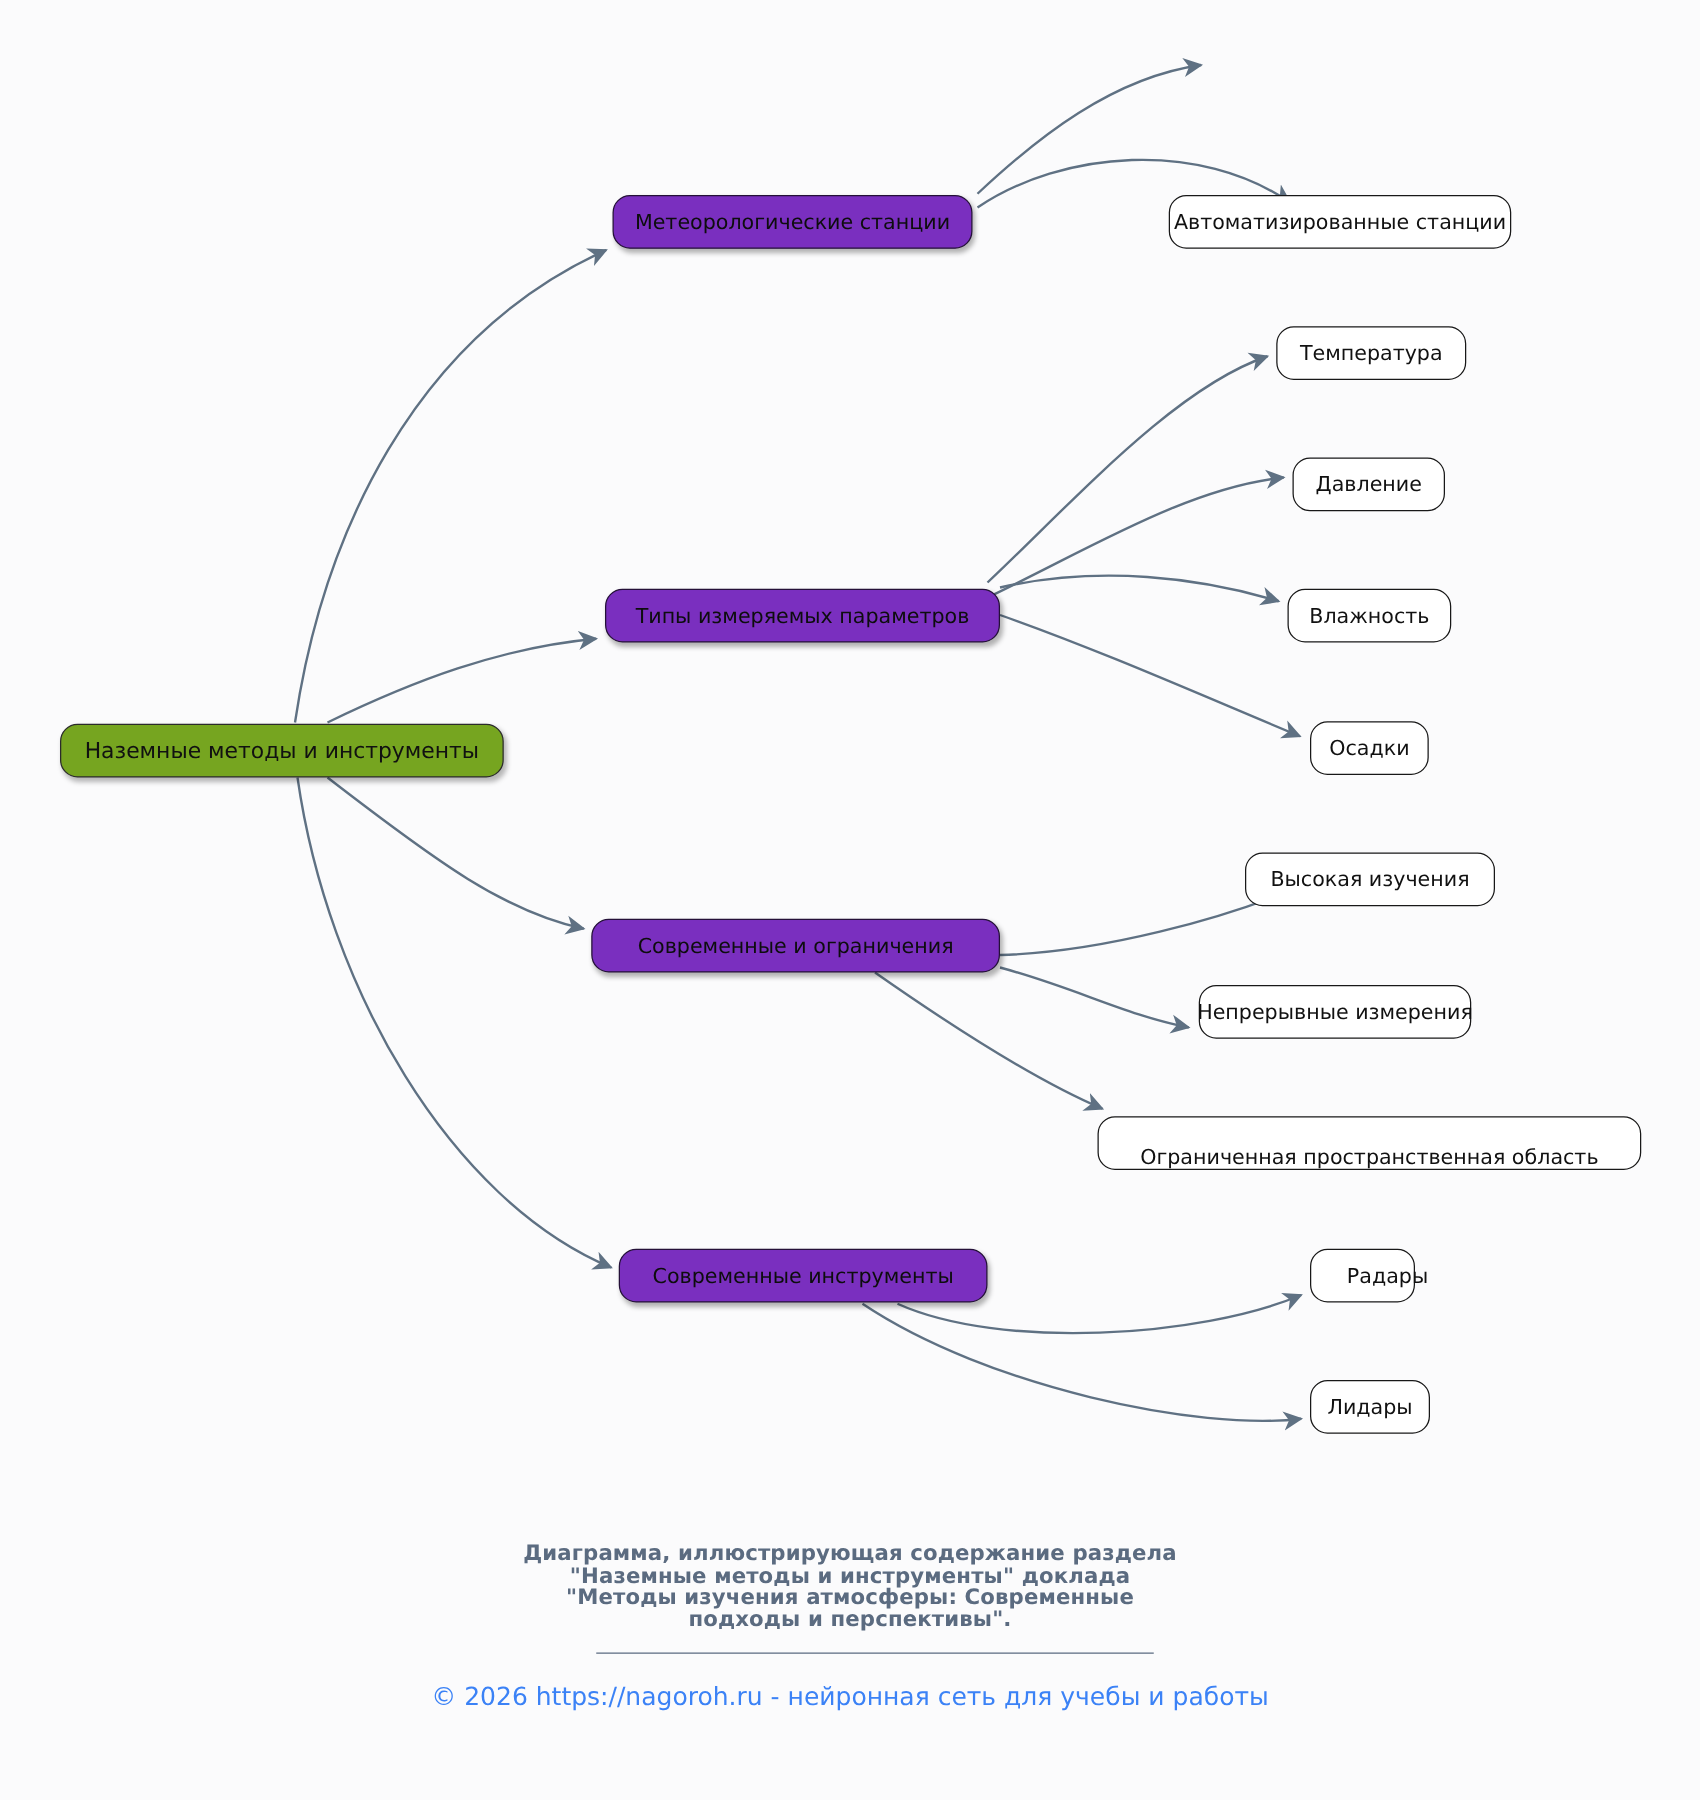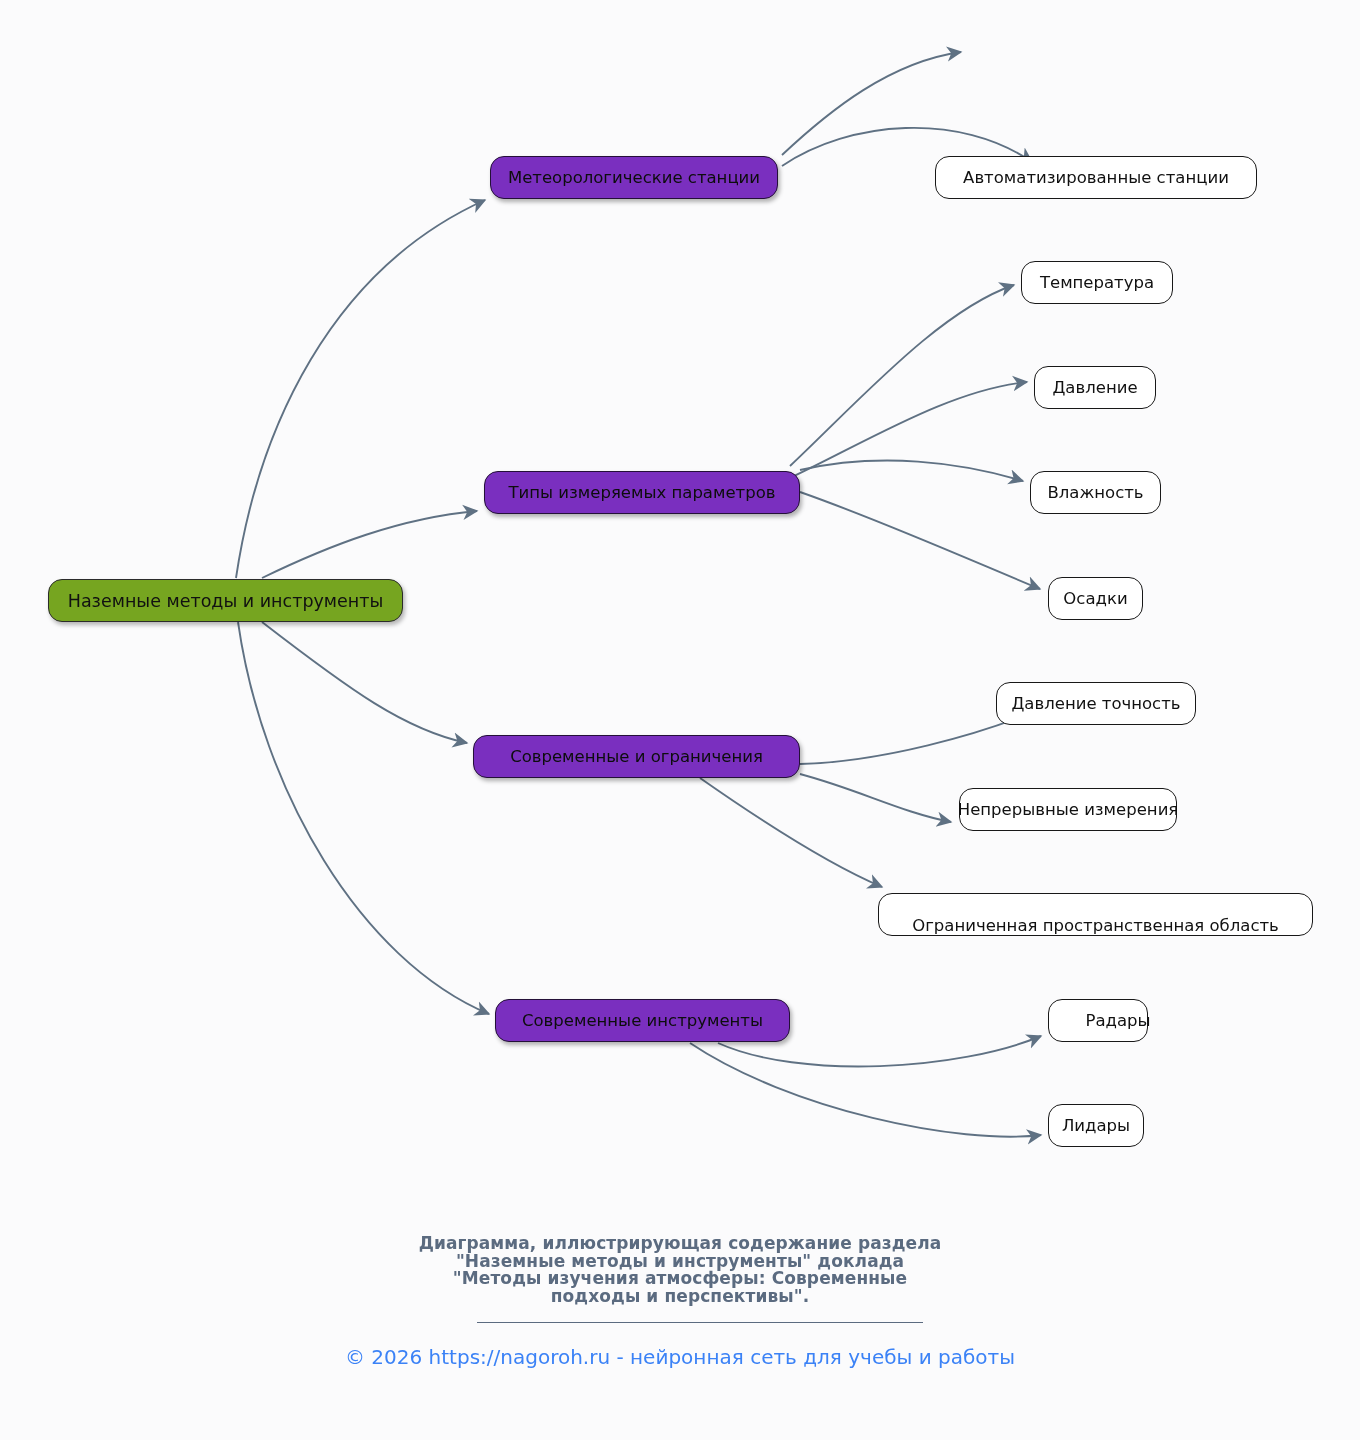--- a/index.html
+++ b/index.html
@@ -119,21 +119,21 @@
     </g>
   </svg>
 
   <div class="node node-root" style="left:48px; top:579px; width:355px; height:43px;">
     <span>Наземные методы и инструменты</span>
   </div>
 
   <div class="node node-branch" style="left:490px; top:156px; width:288px; height:43px;">
     <span>Метеорологические станции</span>
   </div>
-  <div class="node node-leaf" style="left:935px; top:156px; width:322px; height:43px;">
+  <div class="node node-leaf" style="left:935px; top:156px; width:274px; height:43px;">
     <span>Автоматизированные станции</span>
   </div>
 
   <div class="node node-branch" style="left:484px; top:471px; width:316px; height:43px;">
     <span>Типы измеряемых параметров</span>
   </div>
   <div class="node node-leaf" style="left:1021px; top:261px; width:152px; height:43px;">
     <span>Температура</span>
   </div>
   <div class="node node-leaf" style="left:1034px; top:366px; width:122px; height:43px;">
@@ -143,33 +143,33 @@
     <span>Влажность</span>
   </div>
   <div class="node node-leaf" style="left:1048px; top:577px; width:95px; height:43px;">
     <span>Осадки</span>
   </div>
 
   <div class="node node-branch" style="left:473px; top:735px; width:327px; height:43px;">
     <span>Современные и ограничения</span>
   </div>
   <div class="node node-leaf" style="left:996px; top:682px; width:200px; height:43px;">
-    <span>Давление точность</span>
+    <span>Высокая изучения</span>
   </div>
   <div class="node node-leaf" style="left:959px; top:788px; width:218px; height:43px;">
     <span>Непрерывные измерения</span>
   </div>
   <div class="node node-leaf" style="left:878px; top:893px; width:435px; height:43px;align-items:flex-end;">
     <span>Ограниченная пространственная область</span>
   </div>
 
   <div class="node node-branch" style="left:495px; top:999px; width:295px; height:43px;">
     <span>Современные инструменты</span>
   </div>
-  <div class="node node-leaf" style="left:1048px; top:999px; width:100px; height:43px;padding-left:40px;">
+  <div class="node node-leaf" style="left:1048px; top:999px; width:84px; height:43px;padding-left:40px;">
     <span>Радары</span>
   </div>
   <div class="node node-leaf" style="left:1048px; top:1104px; width:96px; height:43px;">
     <span>Лидары</span>
   </div>
 
   <div class="caption" style="top:1235px;">
     <span class="caption-line">Диаграмма, иллюстрирующая содержание раздела</span>
     <span class="caption-line">"Наземные методы и инструменты" доклада</span>
     <span class="caption-line">"Методы изучения атмосферы: Современные</span>

